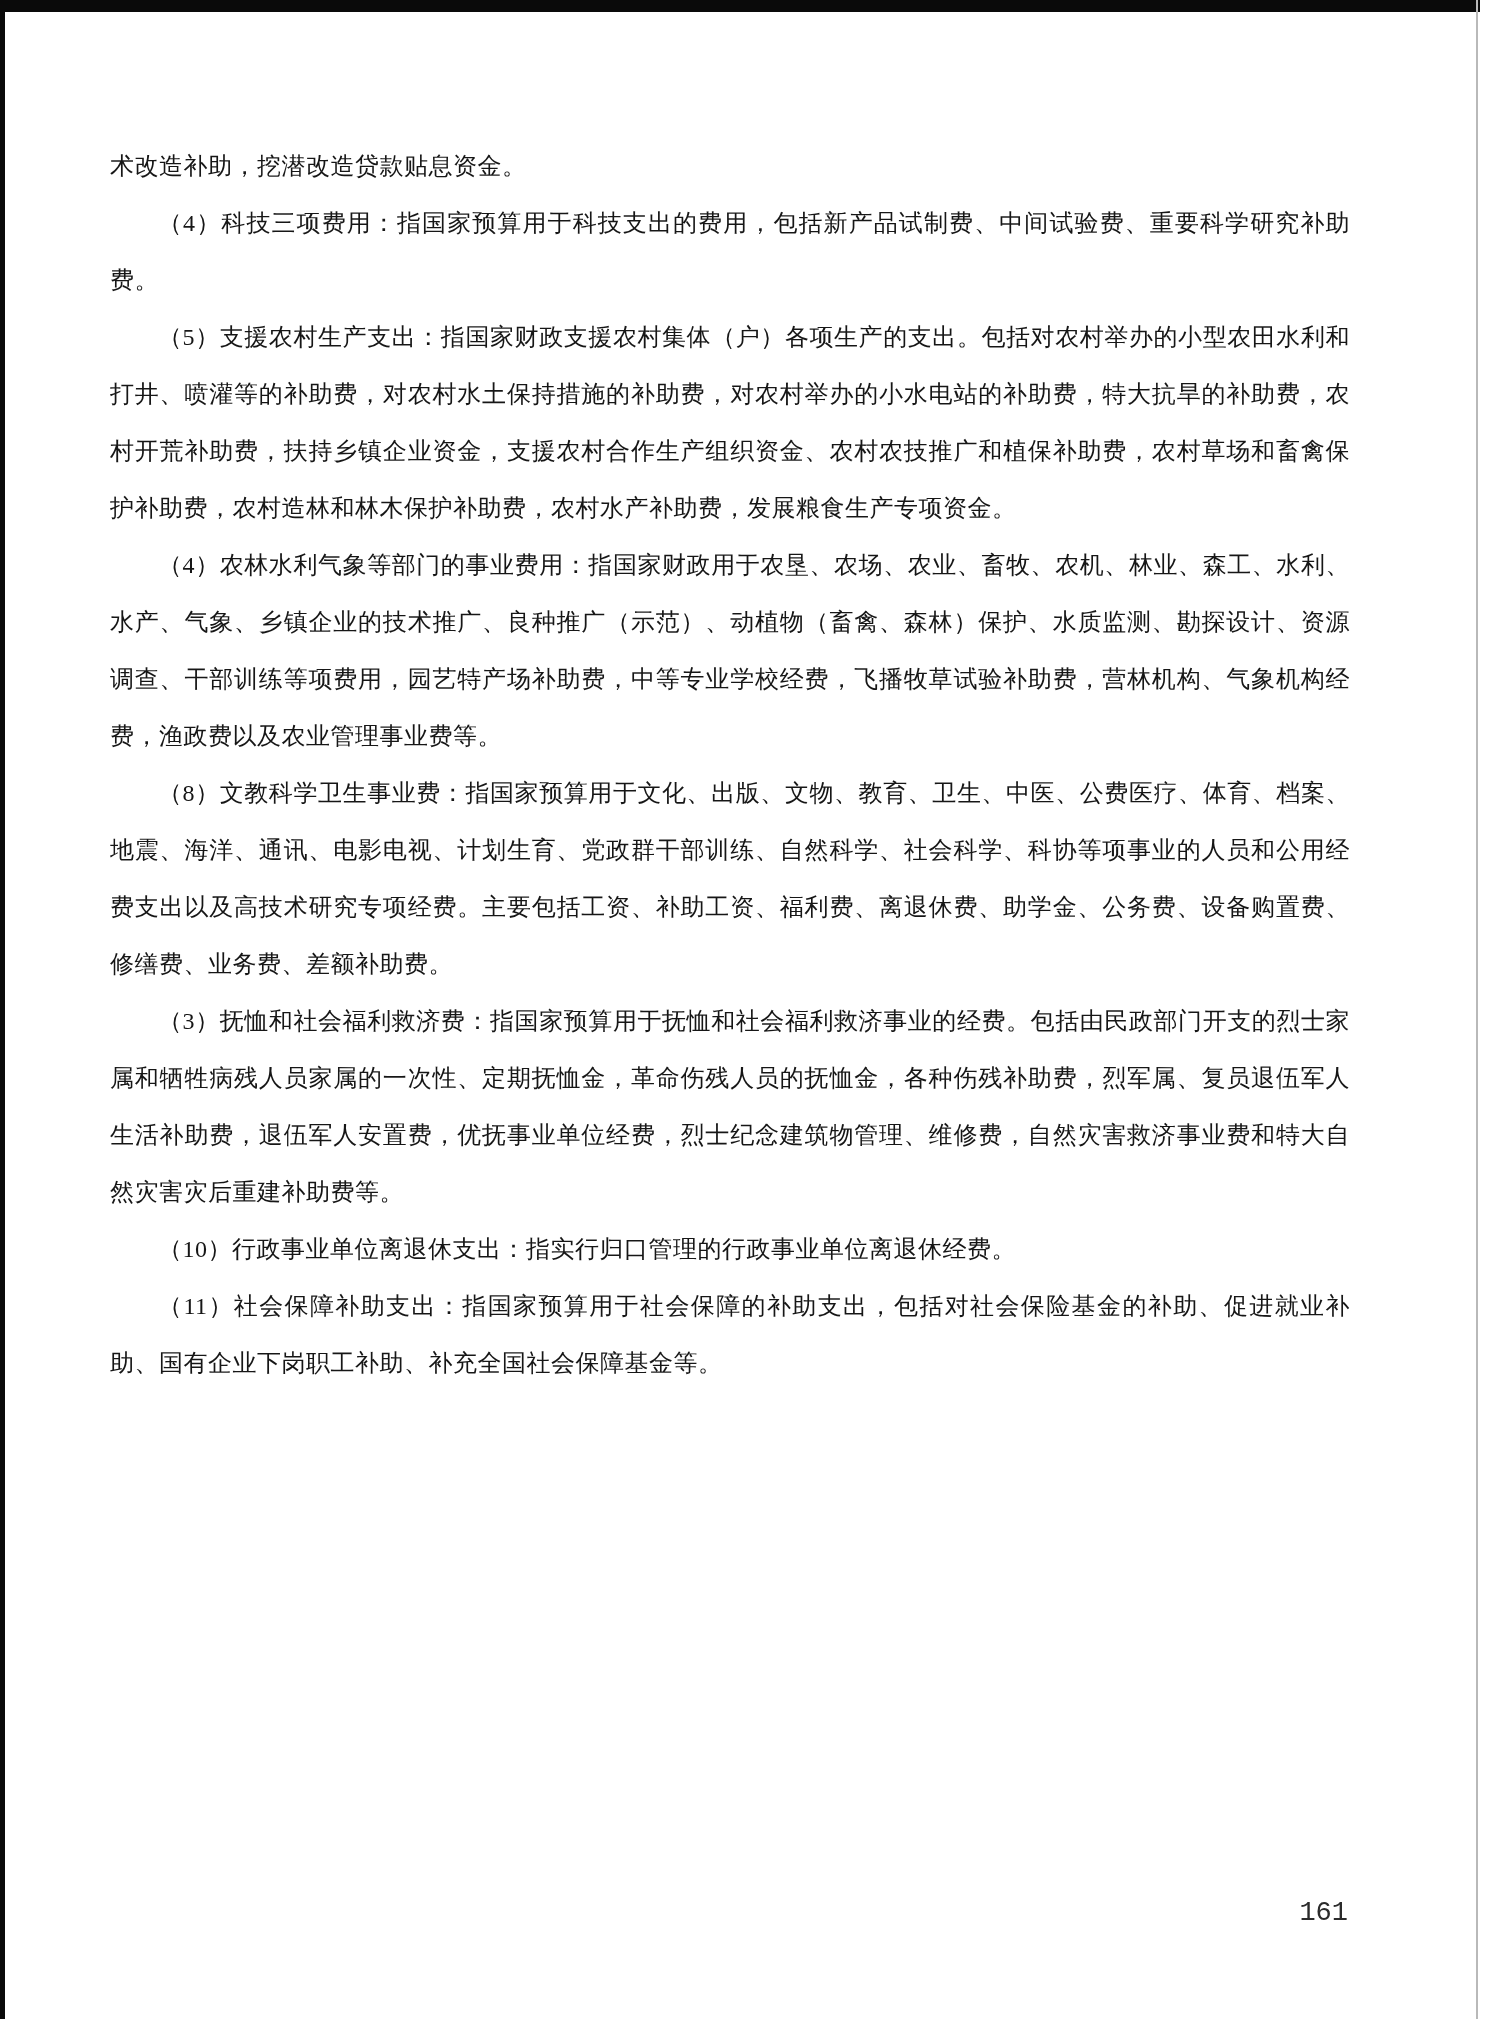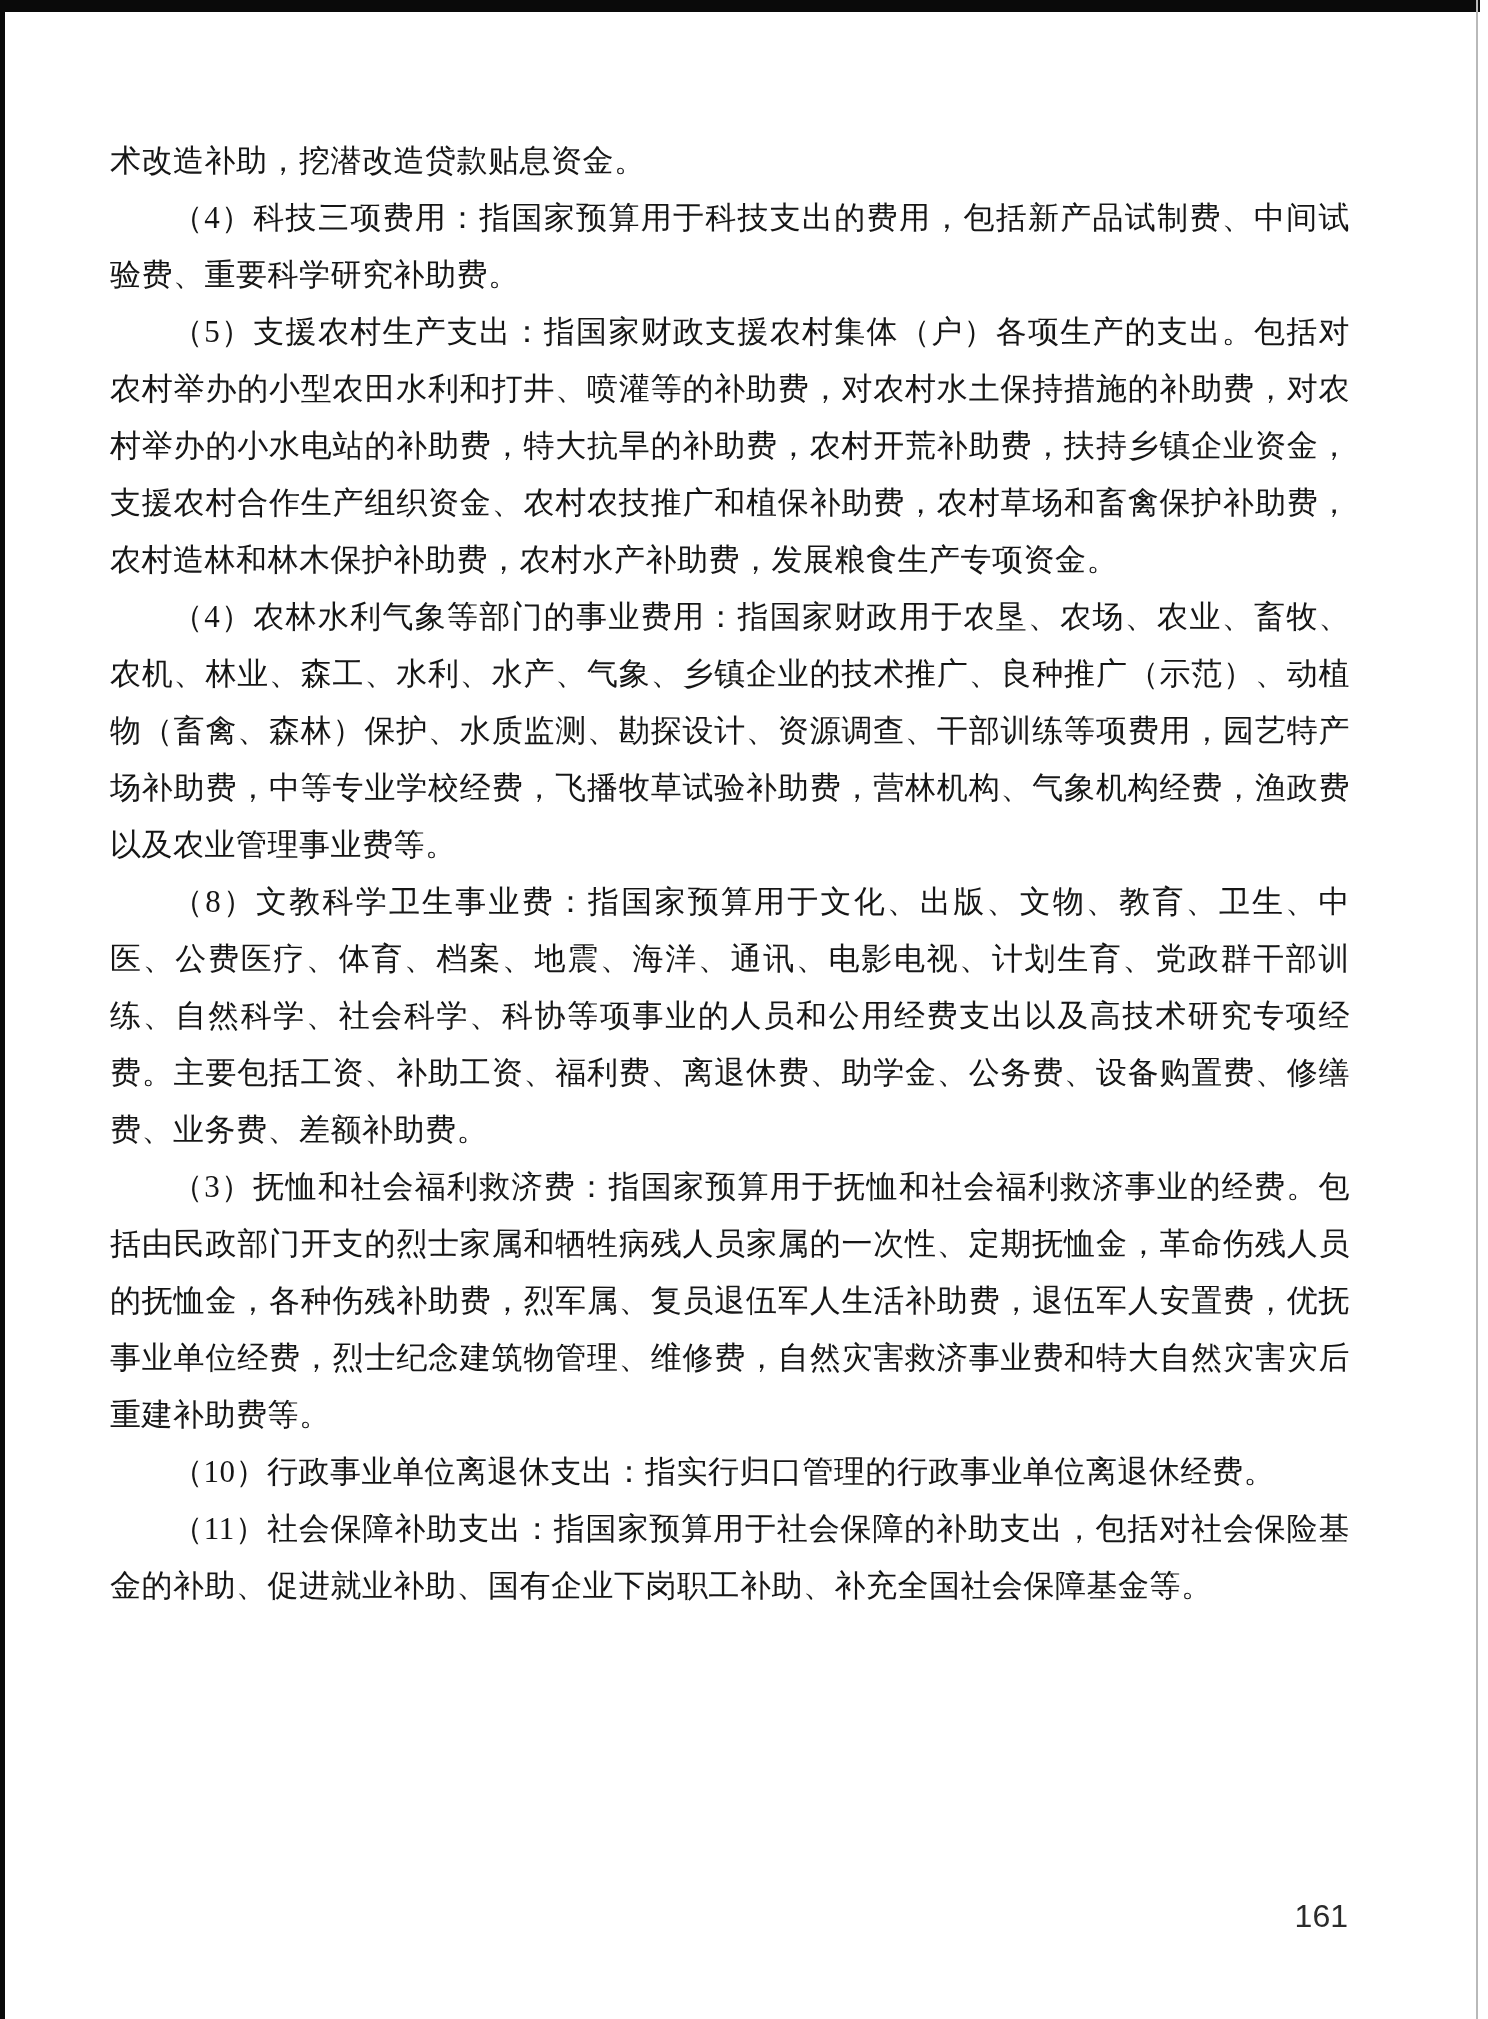--- a/index.html
+++ b/index.html
@@ -30,42 +30,42 @@
   }
   .scan-right {
     position: absolute;
     left: 1476px; top: 0;
     width: 2px; height: 2019px;
     background: #b9b9b9;
   }
   .doc {
     position: absolute;
     left: 110px;
-    top: 132px;
+    top: 138px;
     width: 1240px;
-    font-size: 31px;
+    font-size: 24px;
     line-height: 57px;
     text-align: justify;
     text-align-last: left;
     letter-spacing: 0.5px;
   }
   .doc p {
     margin: 0;
     padding: 0;
     text-indent: 2em;
   }
   .doc p.continuation {
     text-indent: 0;
   }
   .page-number {
     position: absolute;
     top: 1898px;
     right: 140px;
-    font-family: Liberation Sans, sans-serif;
-    font-size: 32px;
+    font-family: Liberation Mono, monospace;
+    font-size: 27px;
     color: #2b2b2b;
     margin-left: 17px;
   }
 </style>
 </head>
 <body>
 
 <div class="scan-top"></div>
 <div class="scan-left"></div>
 <div class="scan-right"></div>

